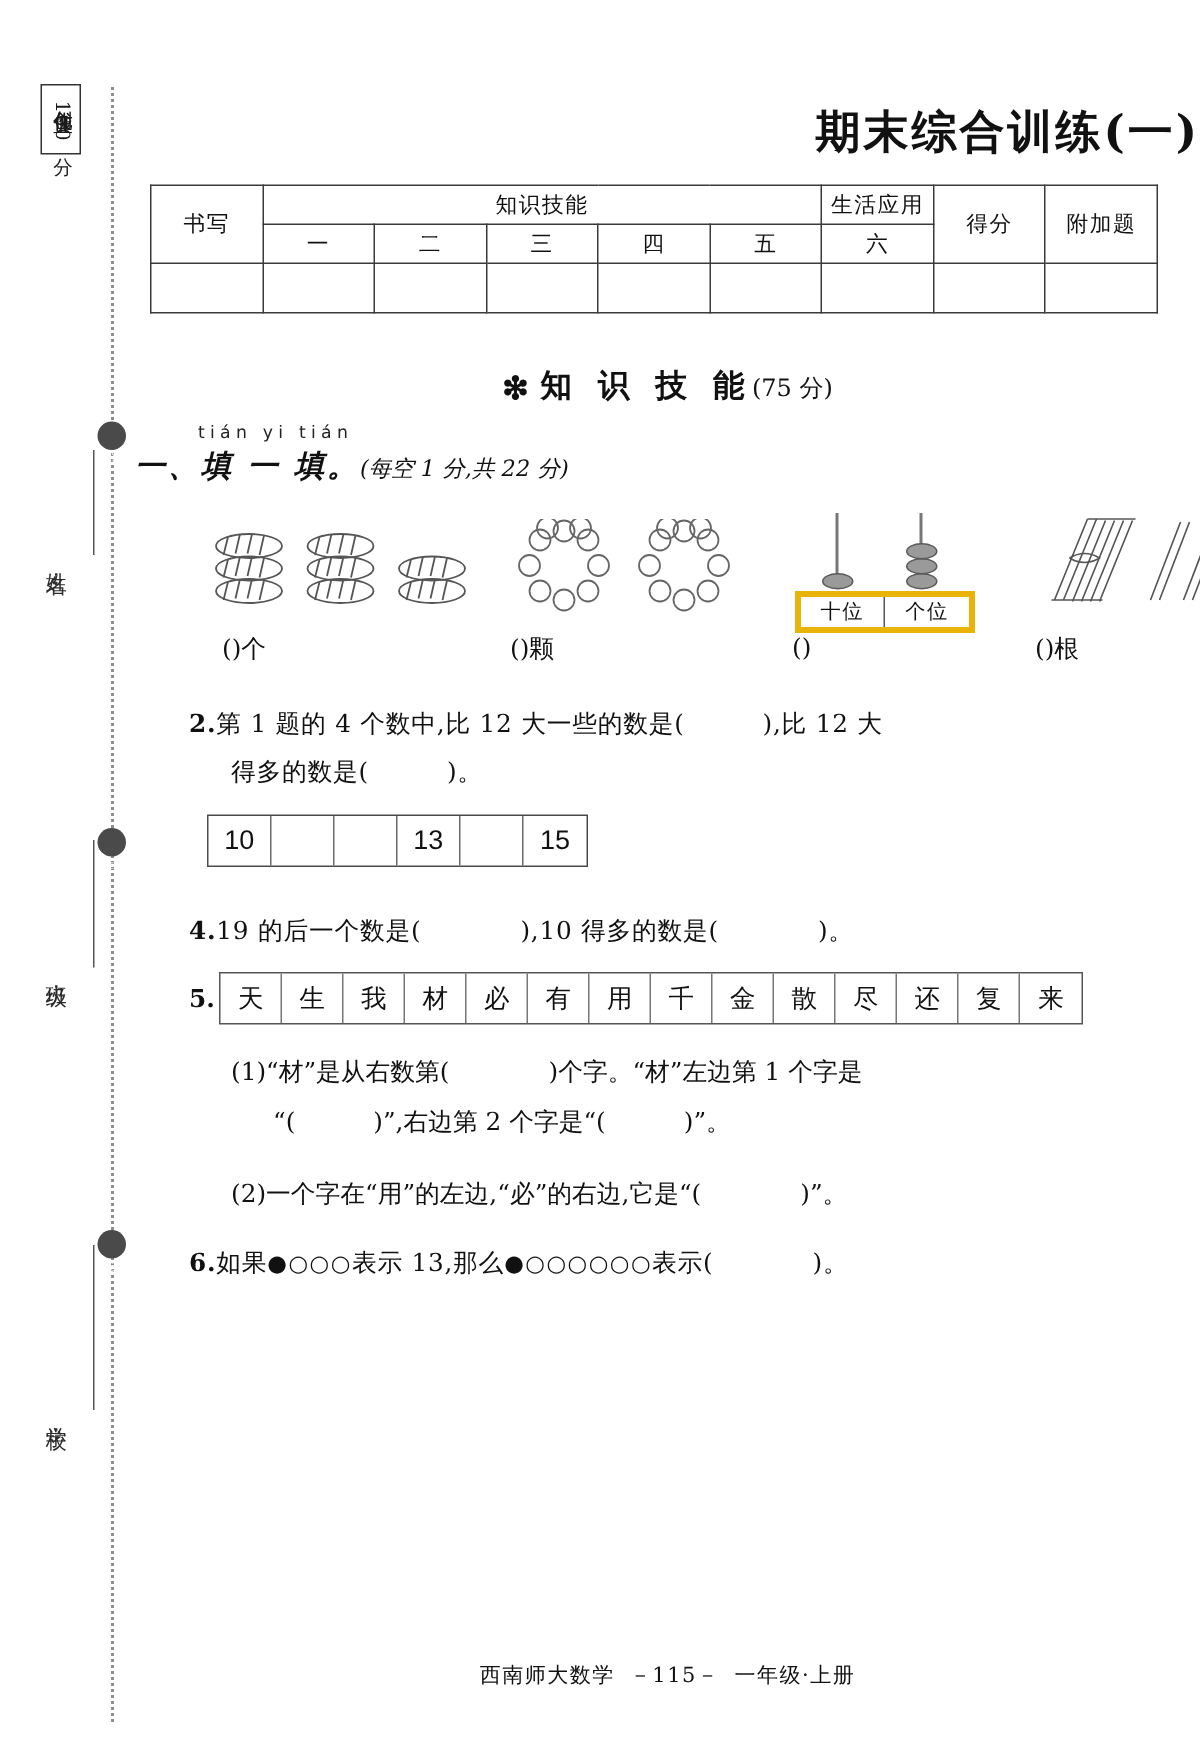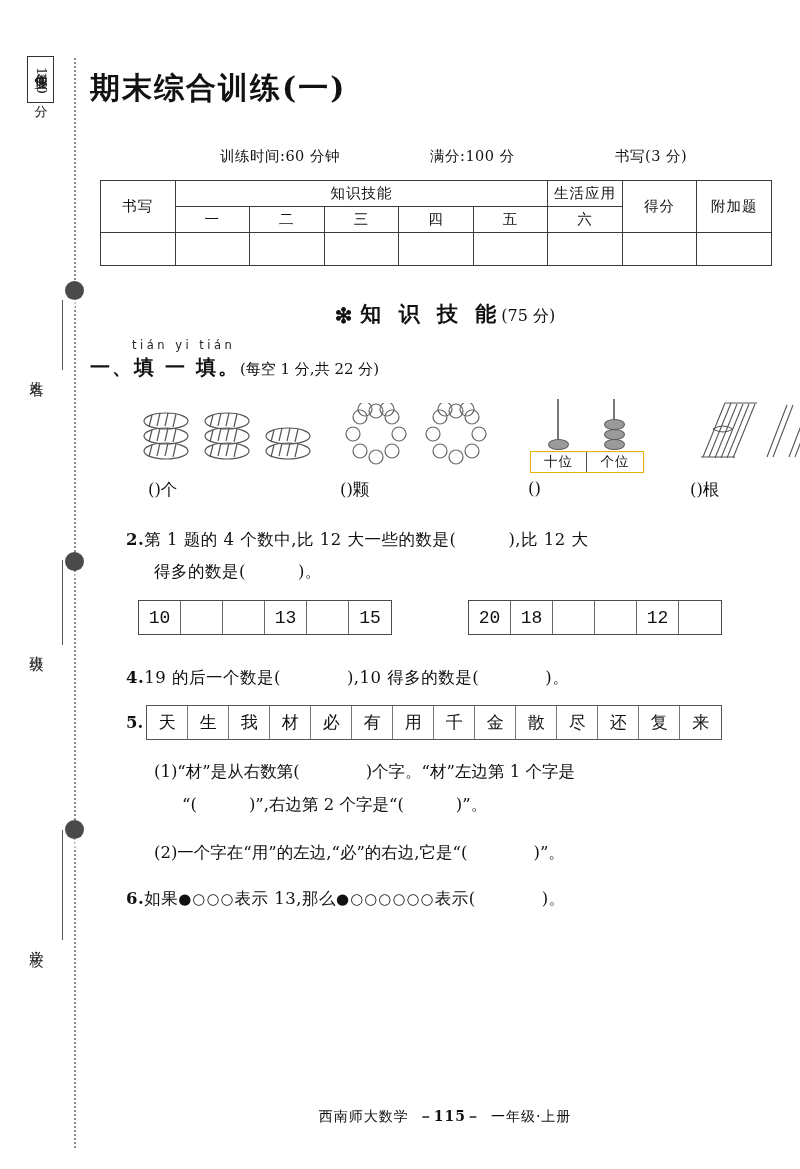--- a/index.html
+++ b/index.html
@@ -89,21 +89,21 @@
   .rule-school{ top: 830px; height: 110px; }
 
   
   .page {
     position: absolute;
     left: 90px; top: 0;
     width: 710px; height: 1169px;
   }
 
   .doc-title {
-    text-align: left;
+    text-align: right;
     font-size: 30px;
     font-weight: bold;
     letter-spacing: 2px;
     margin-top: 68px;
     font-family: "DejaVu Serif", "Liberation Serif", serif;
   }
 
   .meta-row {
     display: flex;
     margin: 38px 0 0 0;
@@ -160,20 +160,21 @@
     left: 42px; top: -16px;
     font-size: 11.5px;
     letter-spacing: 3.5px;
     font-family: "DejaVu Sans", "Liberation Sans", sans-serif;
     color: #222;
   }
   .q-head {
     font-size: 20px;
     font-weight: bold;
     letter-spacing: 2px;
+    font-style: italic;
   }
   .q-head .sub {
     font-size: 15px;
     font-weight: normal;
     letter-spacing: 0;
   }
 
   .qitem {
     margin: 17px 0 0 36px;
     font-size: 16.5px;
@@ -195,21 +196,21 @@
   
   .bread-group { display: flex; gap: 9px; align-items: flex-end; }
 
   
   .ring-group { display: flex; gap: 18px; }
 
   
   .abacus { position: relative; }
   .abacus-cols {
     display: flex;
-    border: 1px solid #eab308;
+    border: 4px solid #eab308;
     width: 112px;
   }
   .abacus-cell {
     width: 56px;
     text-align: center;
     font-size: 13.5px;
     letter-spacing: 1px;
     border-right: 1px solid #555;
     box-sizing: border-box;
     padding: 1px 0;
@@ -246,21 +247,21 @@
   .seq {
     position: absolute;
     display: flex;
     border: 1.5px solid #4a4a4a;
   }
   .seq .cell {
     width: 42px; height: 33px;
     border-right: 1px solid #6a6a6a;
     box-sizing: border-box;
     font-size: 18px;
-    font-family: Liberation Mono, monospace;
+    font-family: Liberation Sans, sans-serif;
     display: flex;
     align-items: center;
     justify-content: center;
     text-align: right;
   }
   .seq .cell:last-child { border-right: none; }
 
   
   .char-row {
     margin: 10px 0 0 36px;
@@ -294,21 +295,21 @@
 
   
   .footer {
     position: absolute;
     left: 0; right: 0;
     top: 1108px;
     text-align: center;
     font-size: 14px;
     letter-spacing: 1px;
   }
-  .footer .pg { font-weight: bold; margin: 0 10px; text-align: center; }
+  .footer .pg { font-weight: normal; margin: 0 10px; text-align: center; }
 
   .watermark {
     position: absolute;
     left: 420px; top: 1108px;
     font-size: 40px;
     color: #b9b9b9;
     font-family: "DejaVu Sans", "Liberation Sans", sans-serif;
     letter-spacing: -1px;
     white-space: nowrap;
   }
@@ -340,25 +341,20 @@
   <div class="field-label lbl-class">班级：</div>
 
   <div class="field-rule rule-school"></div>
   <div class="field-label lbl-school">学校：</div>
 </div>
 
 <div class="page">
 
   <div class="doc-title">期末综合训练(一)</div>
 
-  <div class="meta-row">
-    <div class="m1">训练时间:60 分钟</div>
-    <div class="m2">满分:100 分</div>
-    <div class="m3">书写(3 分)</div>
-  </div>
 
   <table class="score-table">
     <tbody>
         <tr>
       <td class="th-tall" rowspan="2">书写</td>
       <td class="th-half" colspan="5">知识技能</td>
       <td class="th-half">生活应用</td>
       <td class="th-tall" rowspan="2">得分</td>
       <td class="th-tall" rowspan="2">附加题</td>
     </tr>
@@ -505,28 +501,20 @@
 
   <div class="seq-wrap">
     <div class="seq" style="left:0;">
       <div class="cell">10</div>
       <div class="cell"></div>
       <div class="cell"></div>
       <div class="cell">13</div>
       <div class="cell"></div>
       <div class="cell">15</div>
     </div>
-    <div class="seq" style="left:330px;">
-      <div class="cell">20</div>
-      <div class="cell">18</div>
-      <div class="cell"></div>
-      <div class="cell"></div>
-      <div class="cell">12</div>
-      <div class="cell"></div>
-    </div>
   </div>
 
   <div class="qitem" style="margin-top:22px;">
     <span class="qnum">4.</span><span>19 的后一个数是(</span><span class="gap-m"></span><span>),10 得多的数是(</span><span class="gap-m"></span><span>)。</span>
   </div>
 
   <div class="char-row">
     <span class="qnum" style="font-size:16.5px; margin-right:3px;">5.</span>
     <div class="char-grid">
       <div class="c">天</div>

